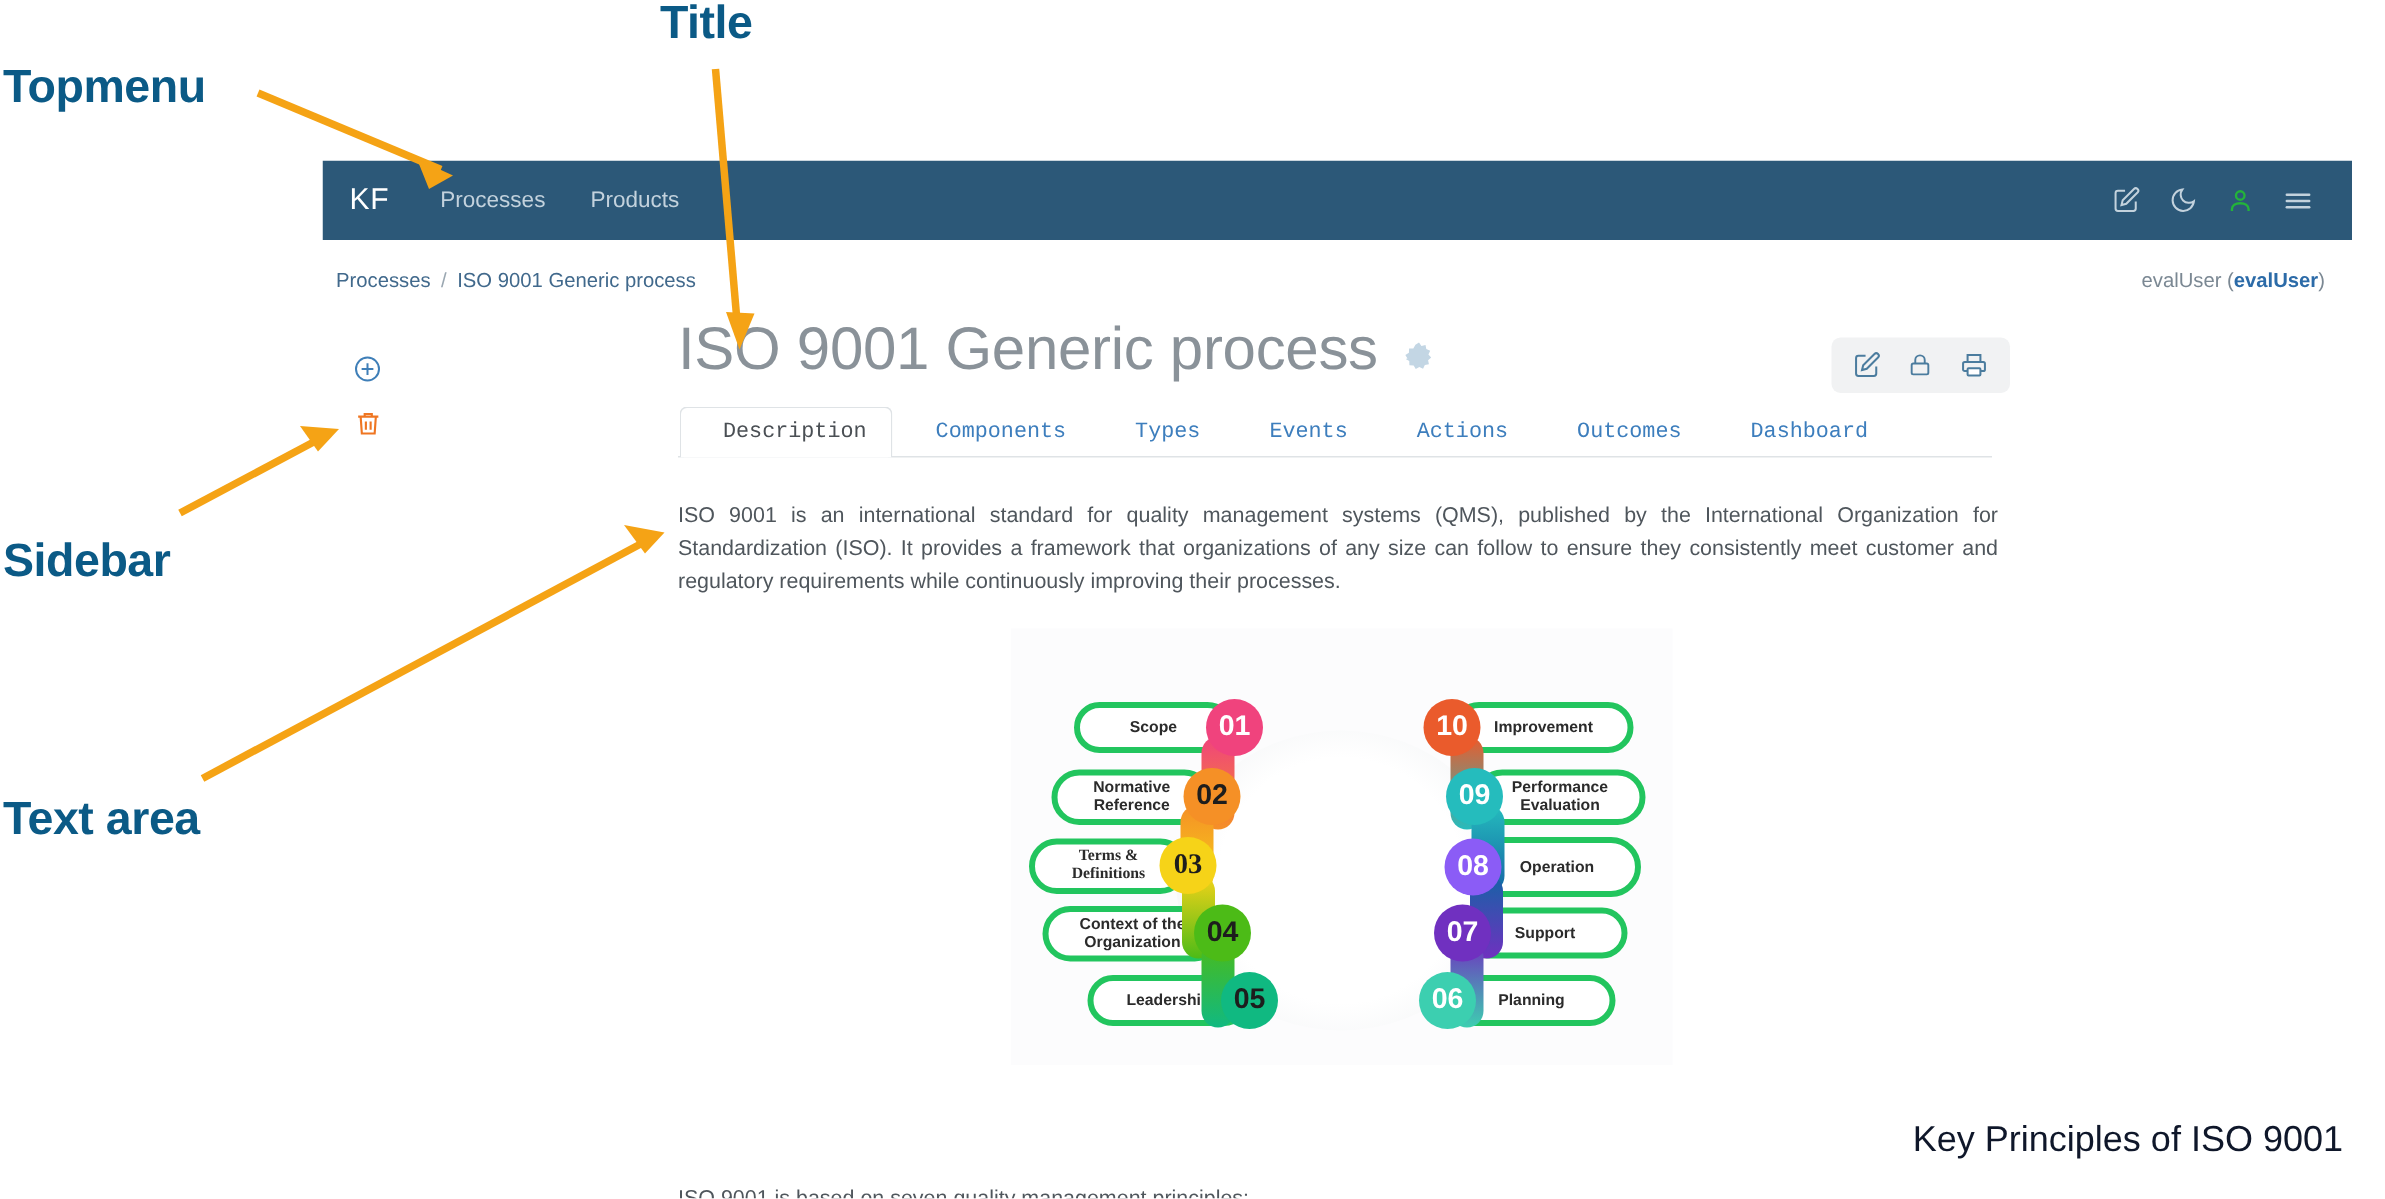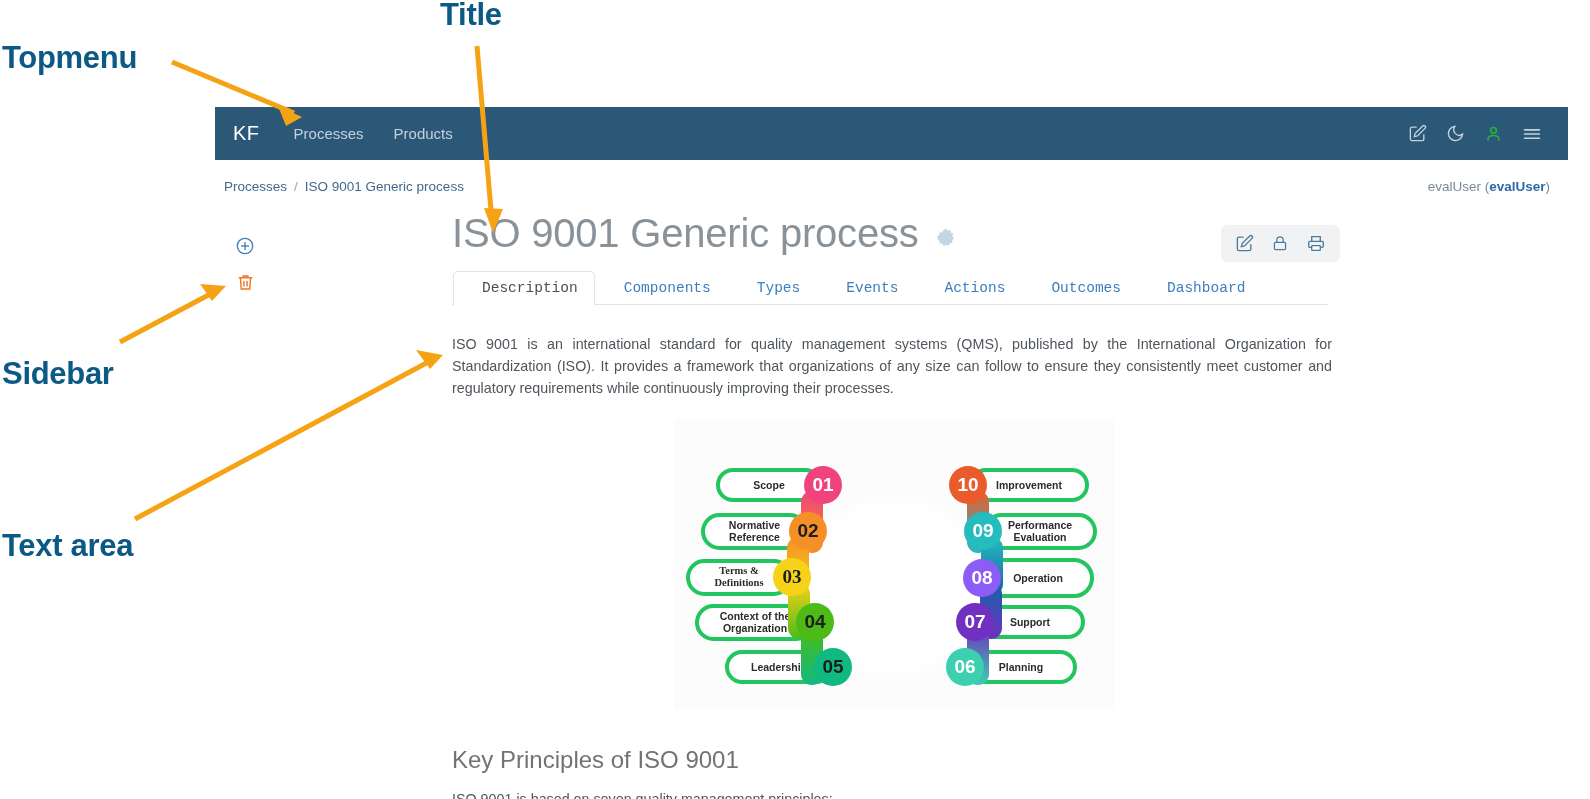--- a/index.html
+++ b/index.html
@@ -209,21 +209,22 @@
     position: absolute;
     width: 22px;
     border-radius: 11px;
     z-index: 1;
   }
 
   .section-head {
     margin: 36px 0 0 0;
     font-size: 24px;
     font-weight: normal;
-    color: #737373;
+    color: #0f172a;
+    text-align: right;
   }
   .sub-text {
     margin-top: 14px;
     width: 880px;
     font-size: 14.3px;
     line-height: 22px;
     color: #4f565c;
   }
 
   

